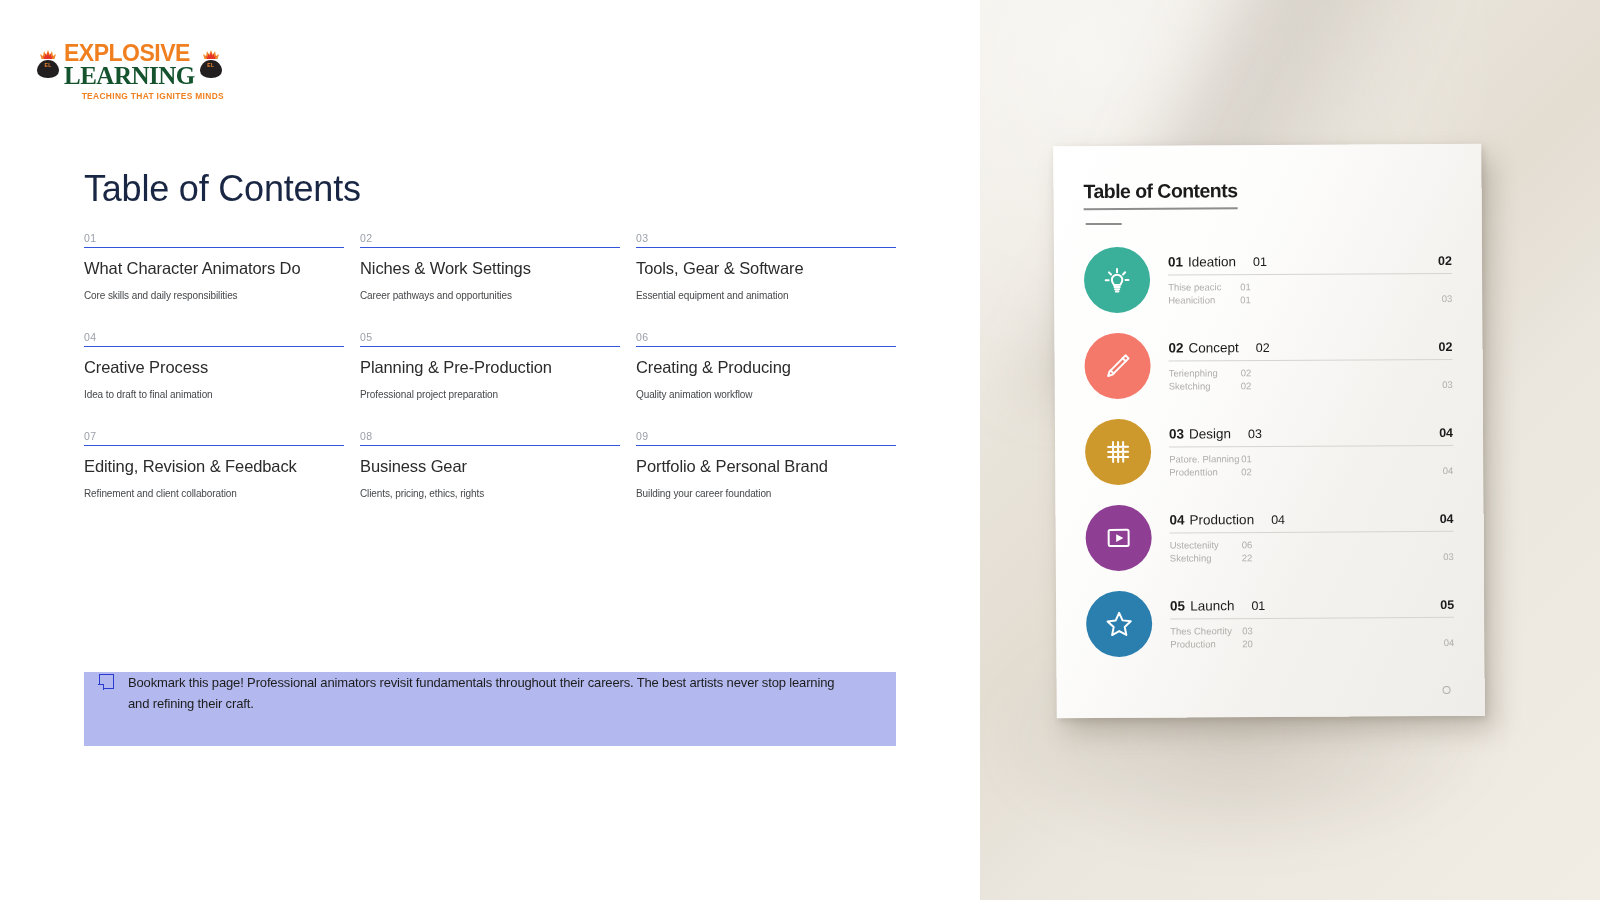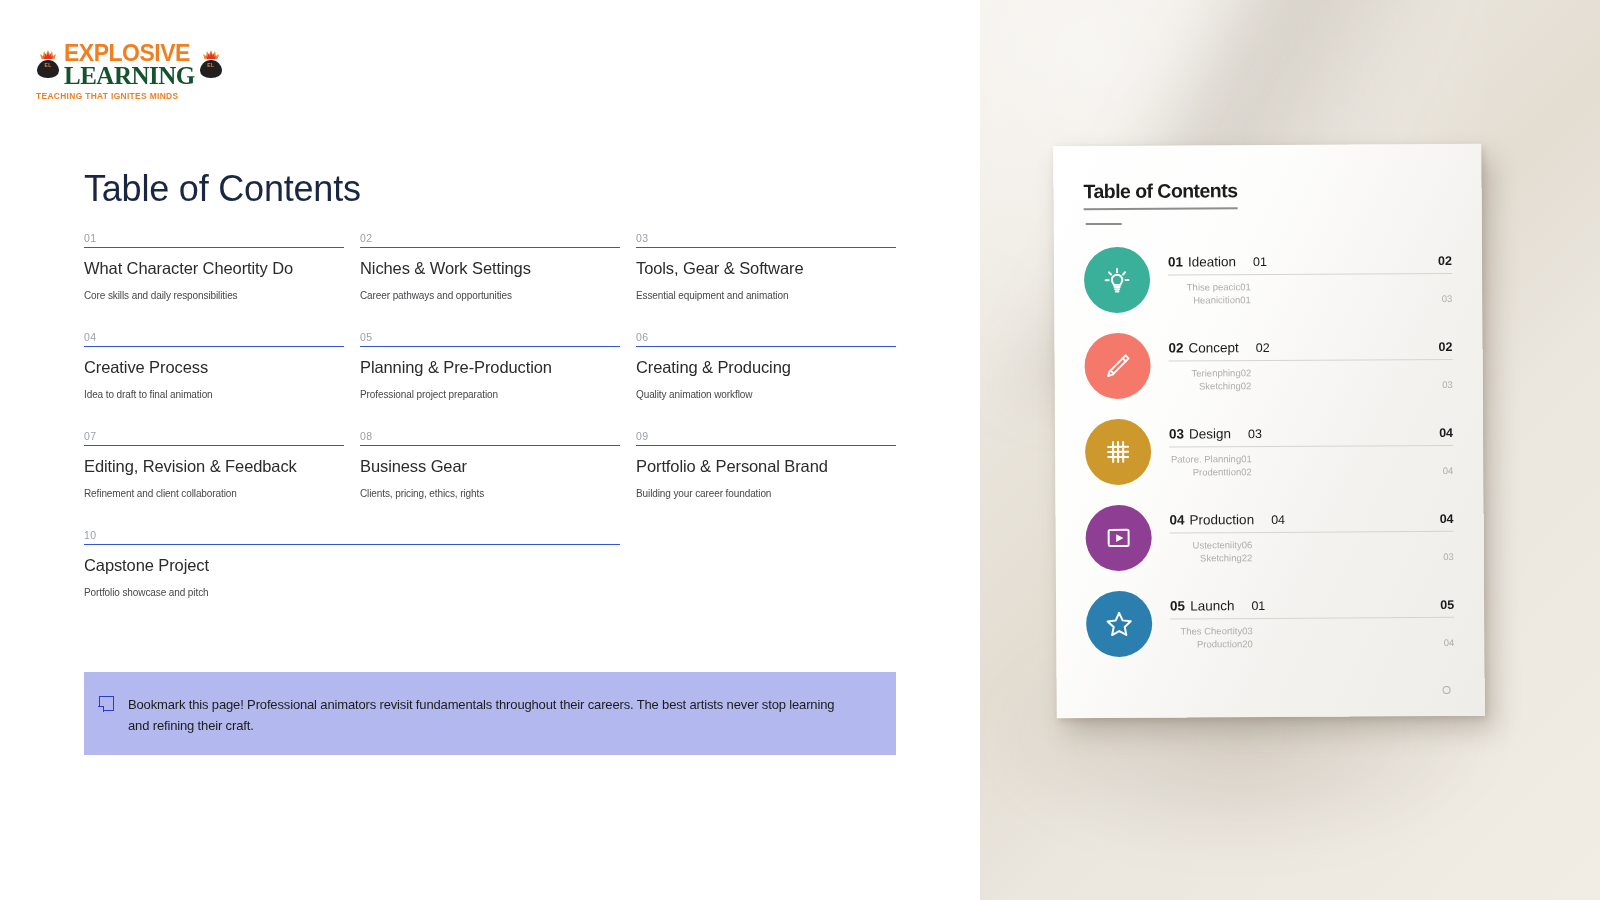--- a/index.html
+++ b/index.html
@@ -39,21 +39,21 @@
     font-size:23px;font-weight:bold;color:#ef7f1f;letter-spacing:-0.5px;
     font-family:"Liberation Sans", sans-serif;
   }
   .logo-learning{
     font-size:25px;font-weight:bold;color:#14532d;letter-spacing:-0.5px;
     margin-top:-2px;
     font-family:Liberation Serif, serif;
   }
   .logo-tag{
     font-size:8.4px;font-weight:bold;color:#ef7f1f;letter-spacing:.35px;
-    margin-top:3px;text-align:left;width:188px;
+    margin-top:3px;text-align:right;width:188px;
   }
 
   
   .toc-title{
     position:absolute;left:84px;top:152px;
     font-size:36px;color:#1a2744;font-weight:normal;
     letter-spacing:-0.2px;
   }
 
   
@@ -74,21 +74,21 @@
   }
   .item-desc{
     font-size:10px;color:#45474a;letter-spacing:-0.1px;
   }
 
   
   .callout{
     position:absolute;left:84px;top:656px;width:812px;min-height:74px;
     background:#b3b9ef;
     display:flex;align-items:flex-start;
-    padding:22px 0 18px 0;box-sizing:border-box;
+    padding:0 0 18px 0;box-sizing:border-box;
   }
   .callout-icon{
     flex:0 0 auto;width:44px;display:flex;justify-content:center;
     padding-top:2px;
   }
   .bookmark-glyph{
     width:13px;height:13px;border:1.6px solid #2a3bd0;
     position:relative;background:transparent;
   }
   .bookmark-glyph:after{
@@ -150,21 +150,21 @@
     margin-right:18px;
   }
   .card-row-body{flex:1 1 auto;padding-top:8px;}
   .crb-head{display:flex;align-items:baseline;}
   .crb-no{font-size:13.5px;font-weight:bold;color:#1b1b1b;margin-right:5px;}
   .crb-label{font-size:13.5px;color:#1b1b1b;}
   .crb-mid{font-size:12.5px;color:#1b1b1b;margin-left:17px;}
   .crb-right{margin-left:auto;font-size:12.5px;color:#1b1b1b;font-weight:bold;}
   .crb-rule{height:0;border-bottom:1px solid #d6d4d0;margin:5px 0 5px 0;}
   .crb-sub{display:flex;font-size:9.5px;color:#b0aeaa;line-height:1.38;}
-  .crb-sub-names{width:72px;text-align:right;}
+  .crb-sub-names{width:72px;}
   .crb-sub-nums{width:40px;}
   .crb-sub-right{margin-left:auto;text-align:right;}
   .crb-sub-right div:first-child{visibility:hidden;}
 
   .card-dot{
     position:absolute;right:34px;bottom:22px;width:6px;height:6px;
     border-radius:50%;border:1px solid #9d9b97;opacity:.75;
   }
 </style>
 </head>
@@ -201,21 +201,21 @@
       </div>
       <div class="logo-tag">TEACHING THAT IGNITES MINDS</div>
     </div>
 
     <div class="toc-title">Table of Contents</div>
 
     <div class="toc-grid">
         <div class="toc-item">
           <div class="item-num">01</div>
           <div class="item-rule"></div>
-          <div class="item-title">What Character Cheortity  Do</div>
+          <div class="item-title">What Character Animators  Do</div>
           <div class="item-desc">Core skills and daily responsibilities</div>
         </div>
         <div class="toc-item">
           <div class="item-num">02</div>
           <div class="item-rule"></div>
           <div class="item-title">Niches &amp; Work Settings</div>
           <div class="item-desc">Career pathways and opportunities</div>
         </div>
         <div class="toc-item">
           <div class="item-num">03</div>
@@ -251,26 +251,20 @@
           <div class="item-num">08</div>
           <div class="item-rule"></div>
           <div class="item-title">Business Gear</div>
           <div class="item-desc">Clients, pricing, ethics, rights</div>
         </div>
         <div class="toc-item">
           <div class="item-num">09</div>
           <div class="item-rule"></div>
           <div class="item-title">Portfolio &amp; Personal Brand</div>
           <div class="item-desc">Building your career foundation</div>
-        </div>
-        <div class="toc-item wide">
-          <div class="item-num">10</div>
-          <div class="item-rule"></div>
-          <div class="item-title">Capstone Project</div>
-          <div class="item-desc">Portfolio showcase and pitch</div>
         </div>
       </div>
 
     <div class="callout">
       <span class="callout-icon">
         <span class="bookmark-glyph"></span>
       </span>
       <span class="callout-text">Bookmark this page! Professional animators revisit fundamentals throughout their careers. The best artists never stop learning and refining their craft.</span>
     </div>
   </div>

